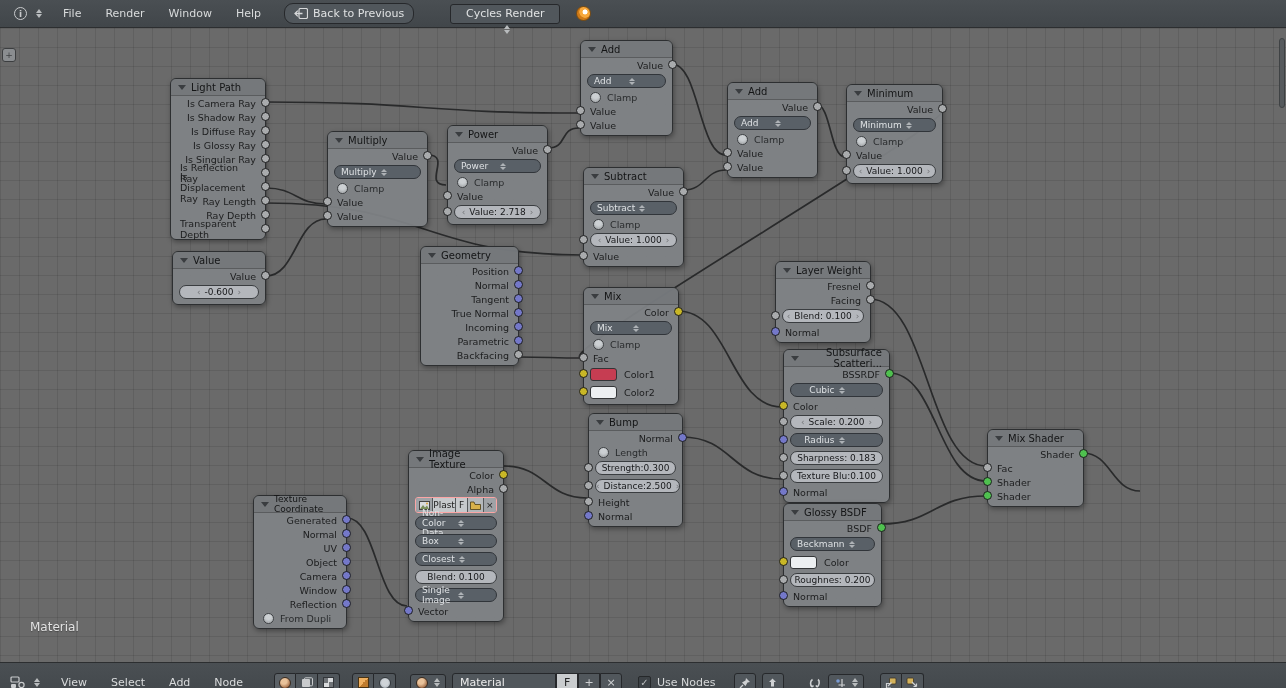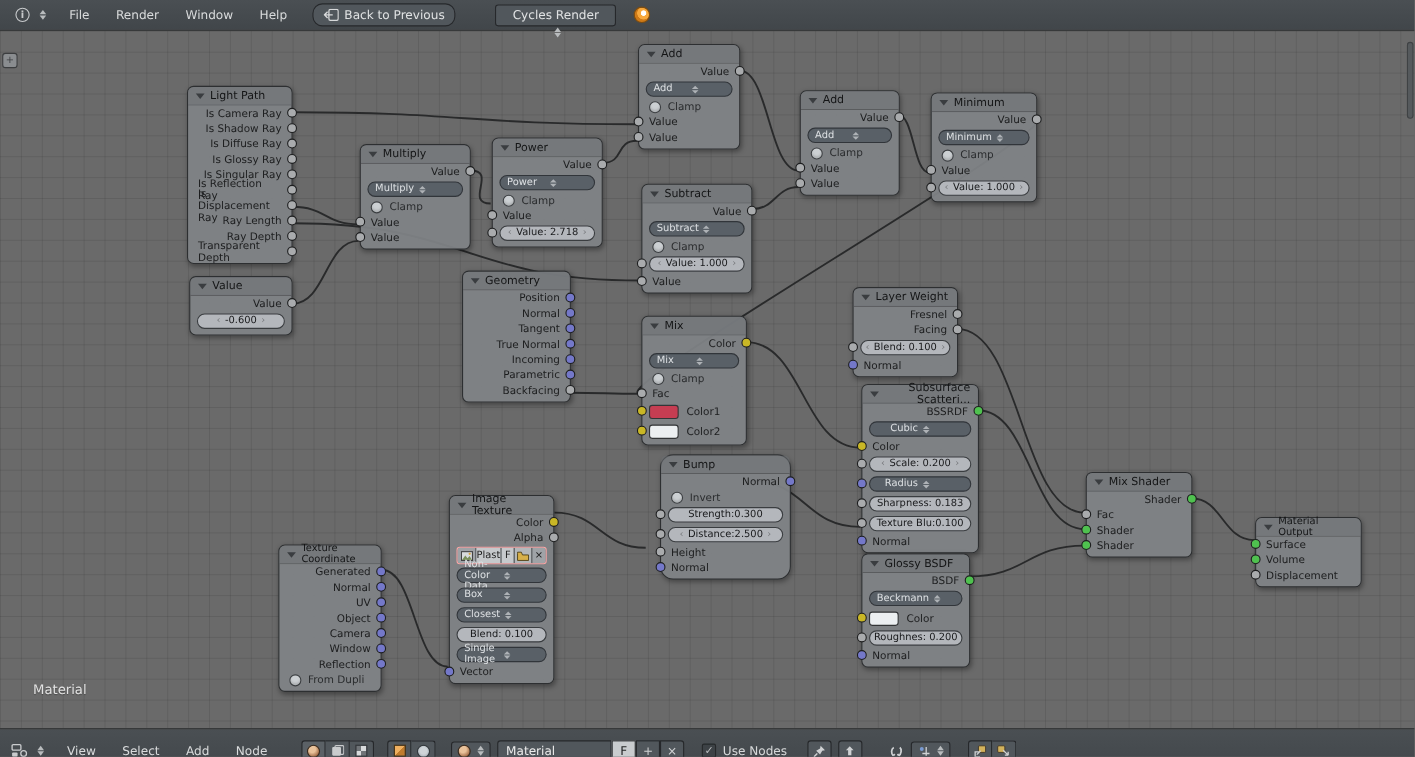--- a/index.html
+++ b/index.html
@@ -669,32 +669,32 @@
     <div class="row out">
         <span>Reflection</span>
         <i class="sk r vec"></i>
       </div>
     <div class="row">
         <span class="cb"></span>
         <span class="cbl">From Dupli</span>
       </div>
   </div>
 
-  <div class="node" style="left:600px;top:385px;width:119px;border-radius:12px;">
+  <div class="node" style="left:588px;top:385px;width:95px;">
     <div class="nhead">
         <span class="tri"></span>
         <span>Bump</span>
       </div>
     <div class="row out">
         <span>Normal</span>
         <i class="sk r vec"></i>
       </div>
     <div class="row">
         <span class="cb"></span>
-        <span class="cbl">Invert</span>
+        <span class="cbl">Length</span>
       </div>
     <div class="wrow">
         <i class="sk l gray"></i>
         <div class="sl">
           <span>Strength:0.300</span>
         </div>
       </div>
     <div class="wrow">
         <i class="sk l gray"></i>
         <div class="sl">
@@ -764,38 +764,20 @@
     <div class="row">
         <i class="sk l grn"></i>
         <span>Shader</span>
       </div>
     <div class="row">
         <i class="sk l grn"></i>
         <span>Shader</span>
       </div>
   </div>
 
-  <div class="node" style="left:1141px;top:442px;width:97px;">
-    <div class="nhead">
-        <span class="tri"></span>
-        <span style="font-size:9px;">Material Output</span>
-      </div>
-    <div class="row">
-        <i class="sk l grn"></i>
-        <span>Surface</span>
-      </div>
-    <div class="row">
-        <i class="sk l grn"></i>
-        <span>Volume</span>
-      </div>
-    <div class="row">
-        <i class="sk l gray"></i>
-        <span>Displacement</span>
-      </div>
-  </div>
 
 </div>
 
 <div class="bar botbar">
   <div class="btn sq" style="background:transparent;border-color:transparent;">
     <svg width="15" height="13" viewBox="0 0 15 13">
         <rect x="1" y="1" width="8" height="5" rx="1" fill="none" stroke="#c9cbcd" stroke-width="1.2"></rect>
         <rect x="1" y="8" width="5" height="4" rx="1" fill="#c9cbcd"></rect>
         <circle cx="11.5" cy="9" r="2.6" fill="none" stroke="#c9cbcd" stroke-width="1.2"></circle>
       </svg>

